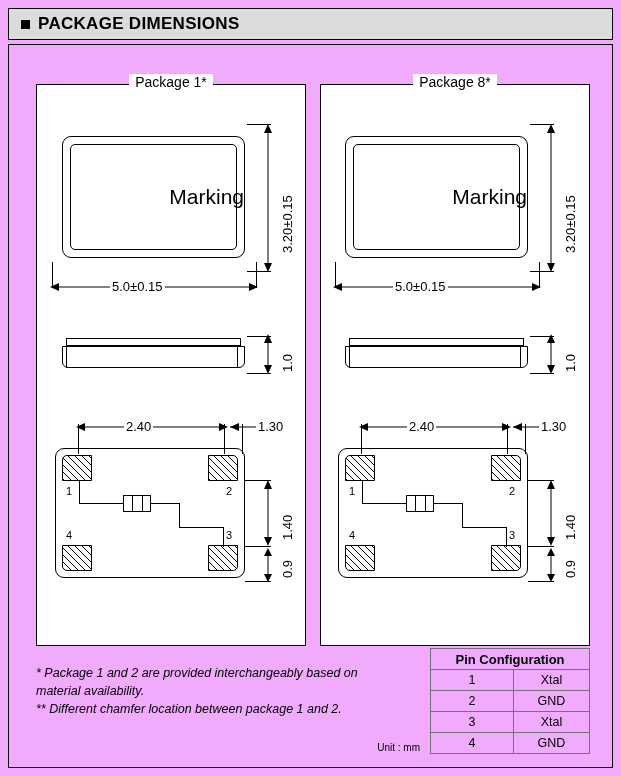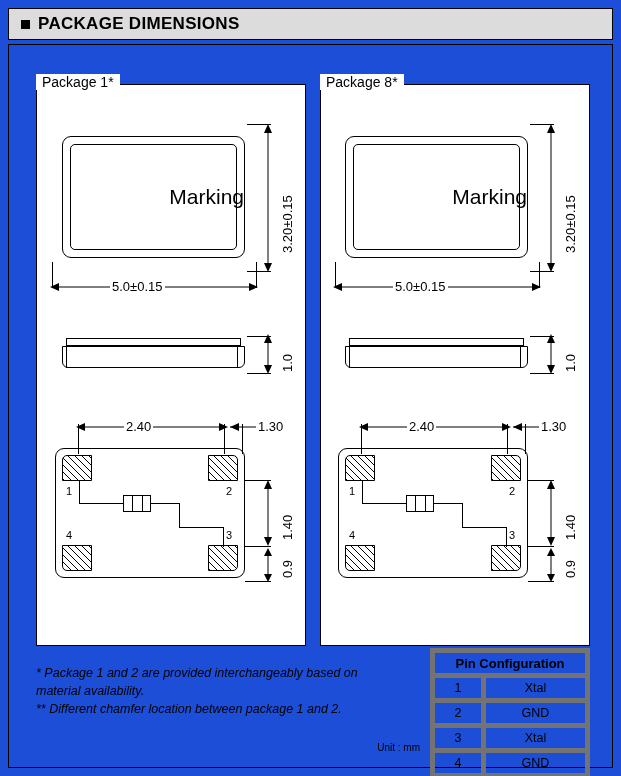--- a/index.html
+++ b/index.html
@@ -9,21 +9,21 @@
   }
   body {
     font-family: "Liberation Sans", sans-serif;
     color: #000;
   }
   #page {
     position: relative;
     width: 621px;
     height: 776px;
     overflow: hidden;
-    background: #1d4ed8;
+    background: #f0abfc;
   }
 
   
   .header-bar {
     position: absolute;
     left: 8px;
     top: 8px;
     width: 605px;
     height: 32px;
     background: #dcdcdc;
@@ -60,21 +60,21 @@
   
   .pkg-box {
     position: absolute;
     border: 1px solid #000;
     box-sizing: border-box;
     background: #fff;
   }
   .pkg-label {
     position: absolute;
     font-size: 14px;
-    text-align: left;
+    text-align: center;
     width: 270px;
   }
 
   
   #pkg1-box { left: 36px; top: 84px; width: 270px; height: 562px; }
   #pkg2-box { left: 320px; top: 84px; width: 270px; height: 562px; }
   #pkg1-label { left: 36px; top: 74px; }
   #pkg2-label { left: 320px; top: 74px; }
   .pkg-label span {
     background: #fff;
@@ -184,23 +184,23 @@
   
   .pin-table {
     position: absolute;
     left: 430px;
     top: 648px;
     width: 160px;
     border-collapse: collapse;
     font-size: 12.5px;
   }
   .pin-table th, .pin-table td {
-    border: 5px solid #737373;
+    border: 1px solid #737373;
     text-align: center;
-    padding: 1px 2px;
+    padding: 1px 20px;
     height: 18px;
   }
   .pin-table th { font-weight: bold; font-size: 13px; }
   .pin-table td.num { width: 42px; }
 
   .unit-text {
     position: absolute;
     left: 320px;
     top: 742px;
     width: 100px;

